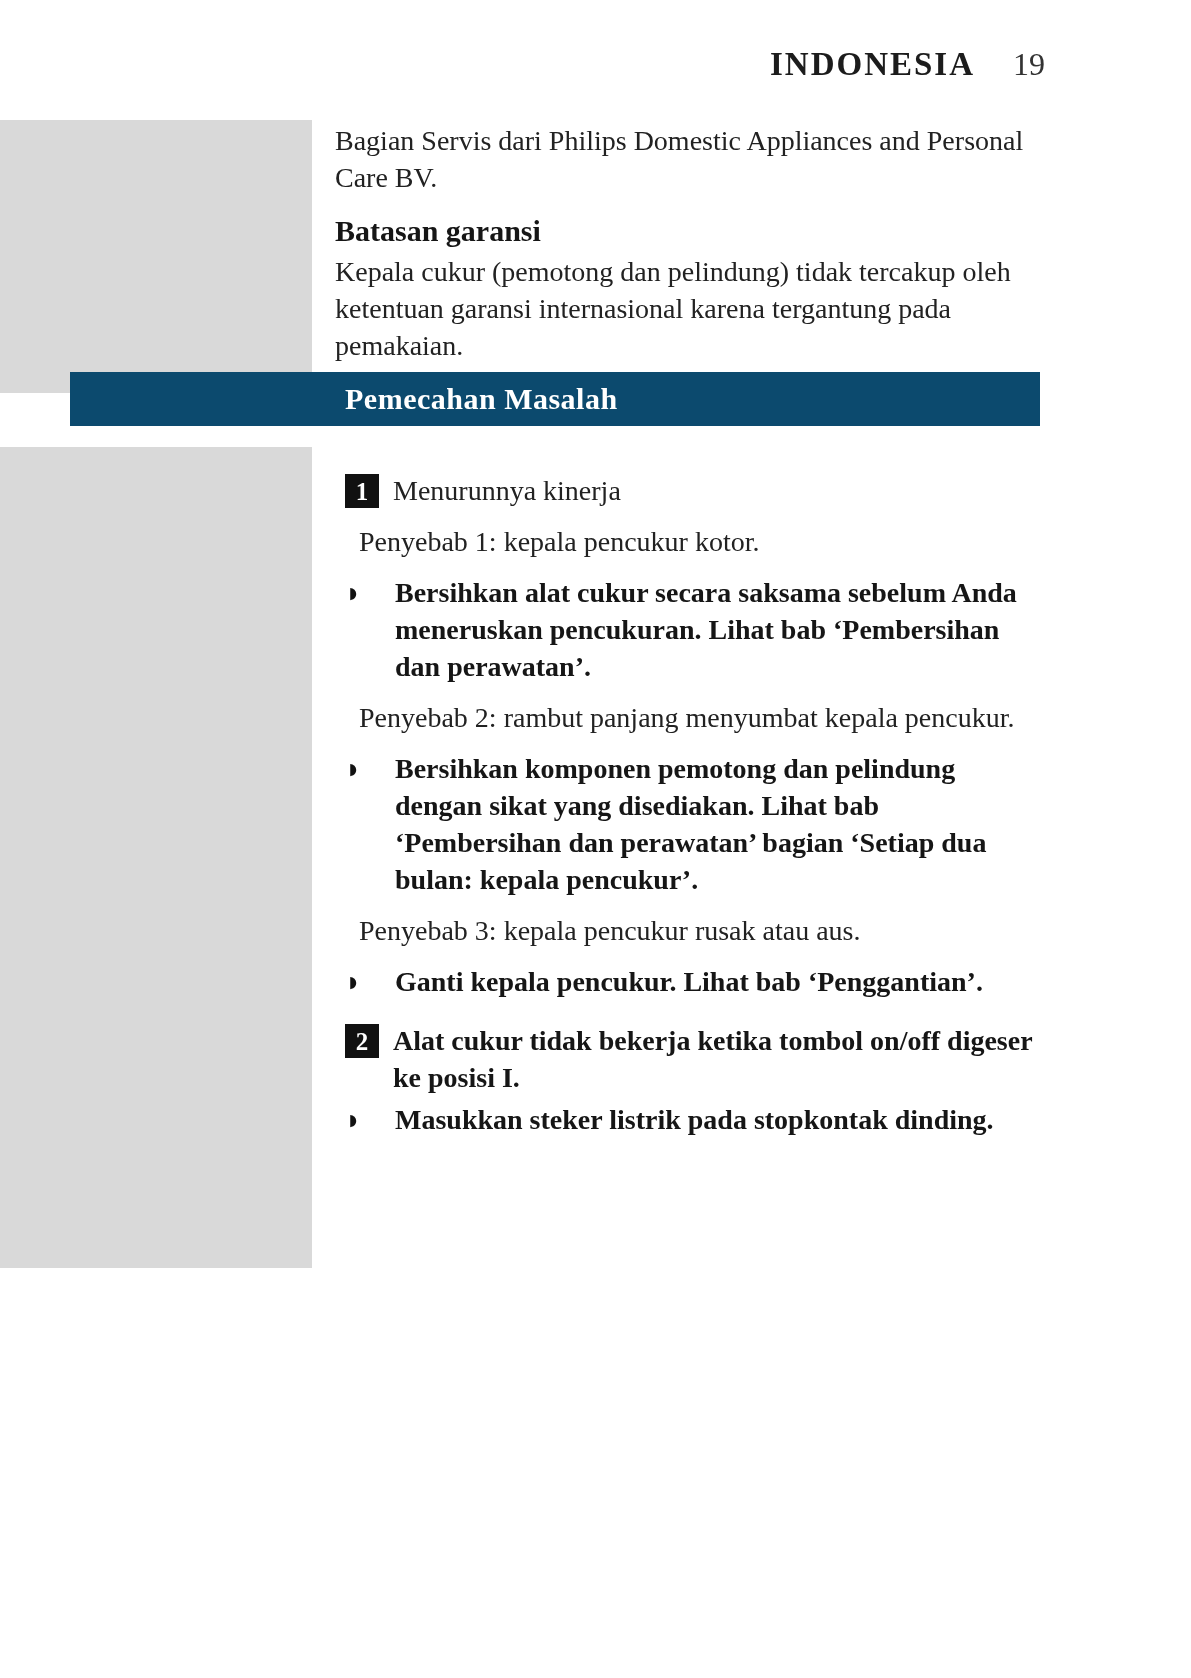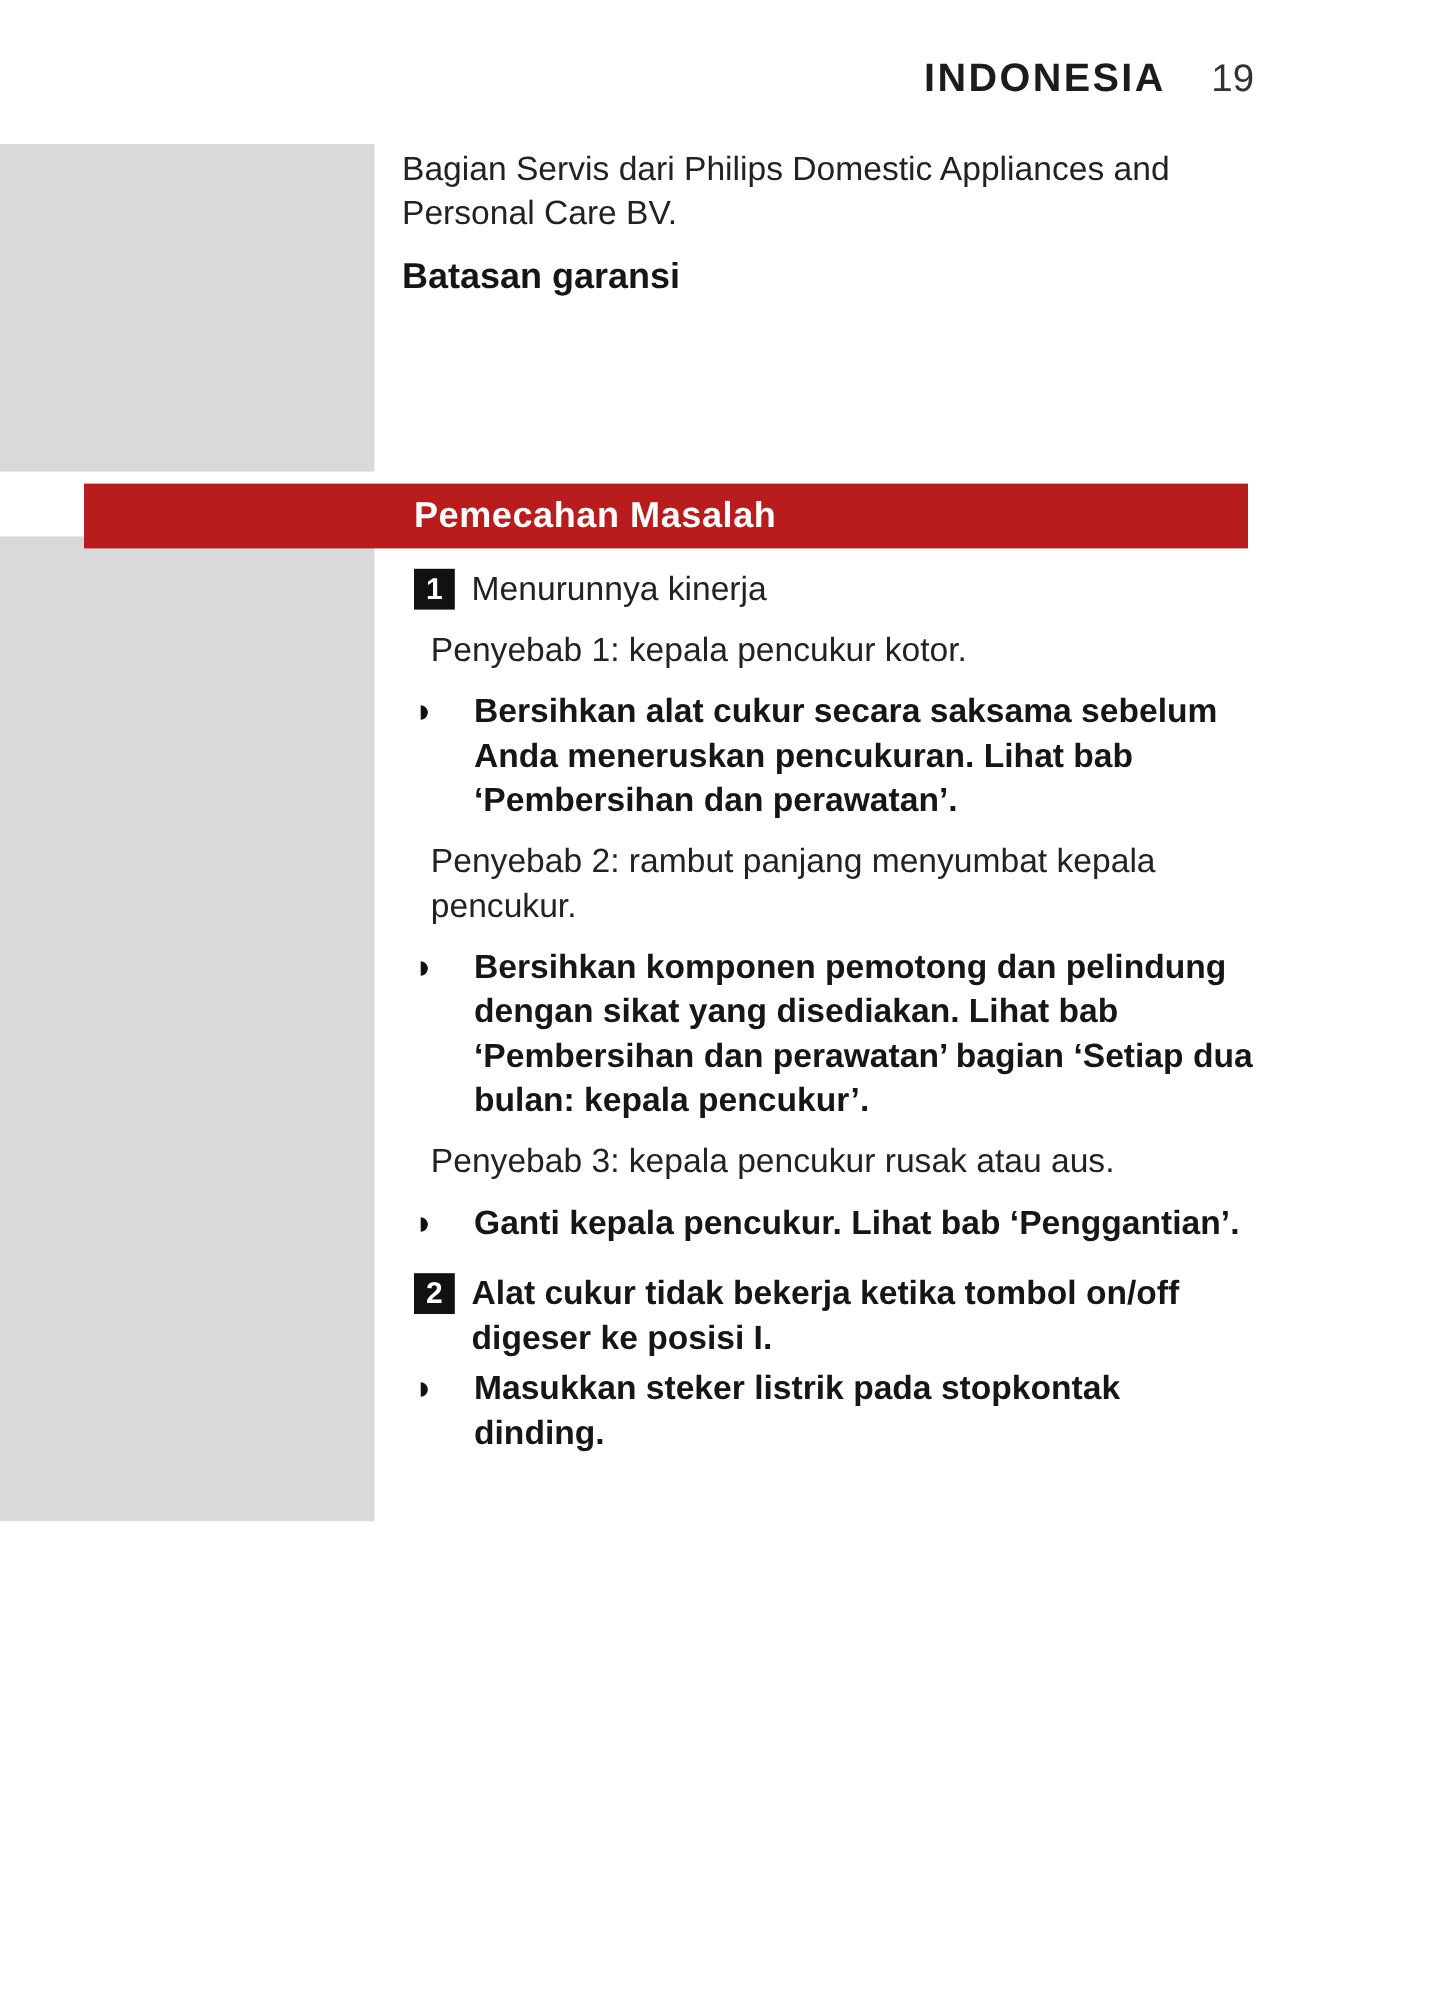--- a/index.html
+++ b/index.html
@@ -6,20 +6,21 @@
   html, body { background: #ffffff; }
   body { font-family: "Liberation Sans", sans-serif; }
 
   .page {
     position: relative;
     width: 1191px;
     height: 1268px;
     background: #ffffff;
     overflow: hidden;
     color: #222222;
+    font-family: Liberation Serif, serif;
   }
 
   
   .gray-col { position: absolute; left: 0; width: 312px; background: #d9d9d9; }
   .gray-top { top: 120px; height: 273px; }
   .gray-bottom { top: 447px; height: 1209px; }
 
   
   .page-header {
     position: absolute;
@@ -37,22 +38,22 @@
     font-size: 28px; line-height: 37px;
   }
   .content-top p { margin: 0; }
   .warranty-heading {
     margin-top: 16px; margin-bottom: 4px;
     font-size: 30px; font-weight: 700; color: #161616;
   }
 
   
   .section-bar {
-    position: absolute; top: 403px; left: 70px; width: 970px; height: 54px;
-    background: #b91c1c; color: #ffffff;
+    position: absolute; top: 372px; left: 70px; width: 970px; height: 54px;
+    background: #0c4a6e; color: #ffffff;
     display: flex; align-items: center;
     padding-left: 275px;
   }
   .section-bar span { font-size: 30px; font-weight: 700; letter-spacing: 0.5px; }
 
   
   .ts-wrap {
     position: absolute; top: 472px; left: 345px; width: 700px;
     font-size: 28px; line-height: 37px;
   }
@@ -98,20 +99,21 @@
   <div class="gray-col gray-bottom"></div>
 
   <div class="page-header">
     <span class="region-label">INDONESIA</span>
     <span class="page-number">19</span>
   </div>
 
   <div class="content-top">
     <p>Bagian Servis dari Philips Domestic Appliances and Personal Care BV.</p>
     <div class="warranty-heading">Batasan garansi</div>
+    <p>Kepala cukur (pemotong dan pelindung) tidak tercakup oleh ketentuan garansi internasional karena tergantung pada pemakaian.</p>
   </div>
 
   <div class="section-bar">
     <span>Pemecahan Masalah</span>
   </div>
 
   <div class="ts-wrap" id="troubleshooting">
       <div class="ts-block">
         <div class="ts-title">
           <span class="num">1</span>

